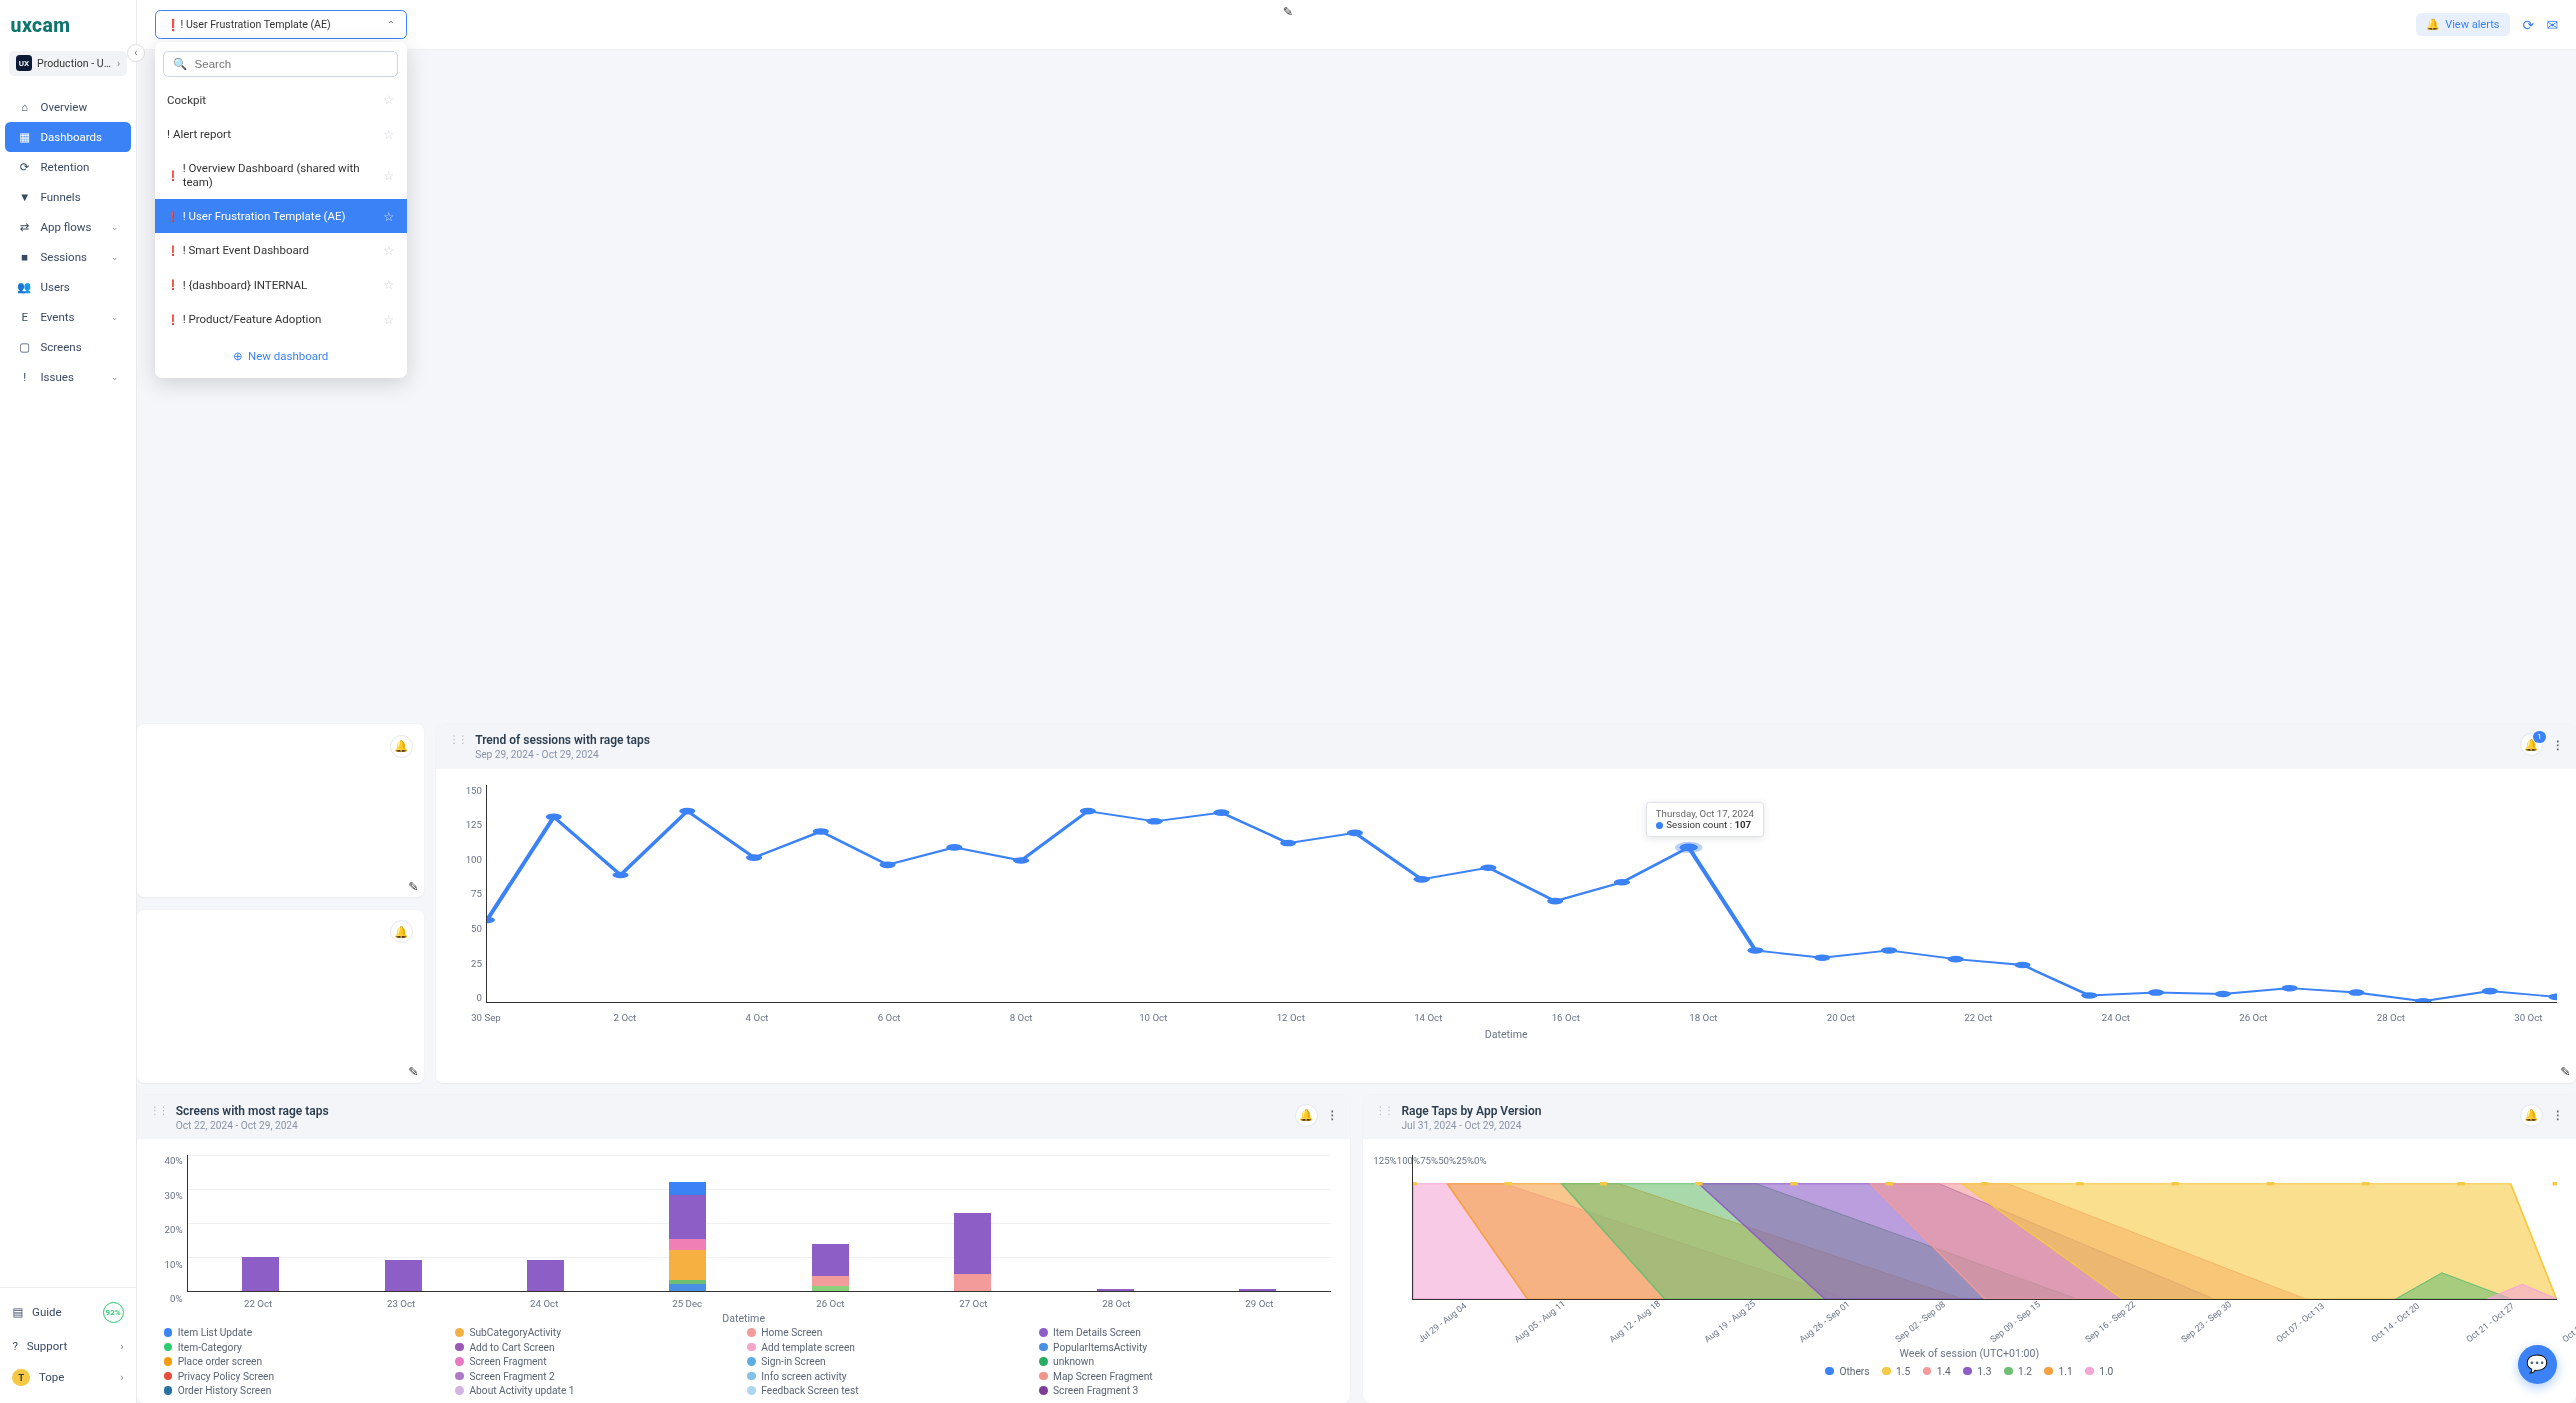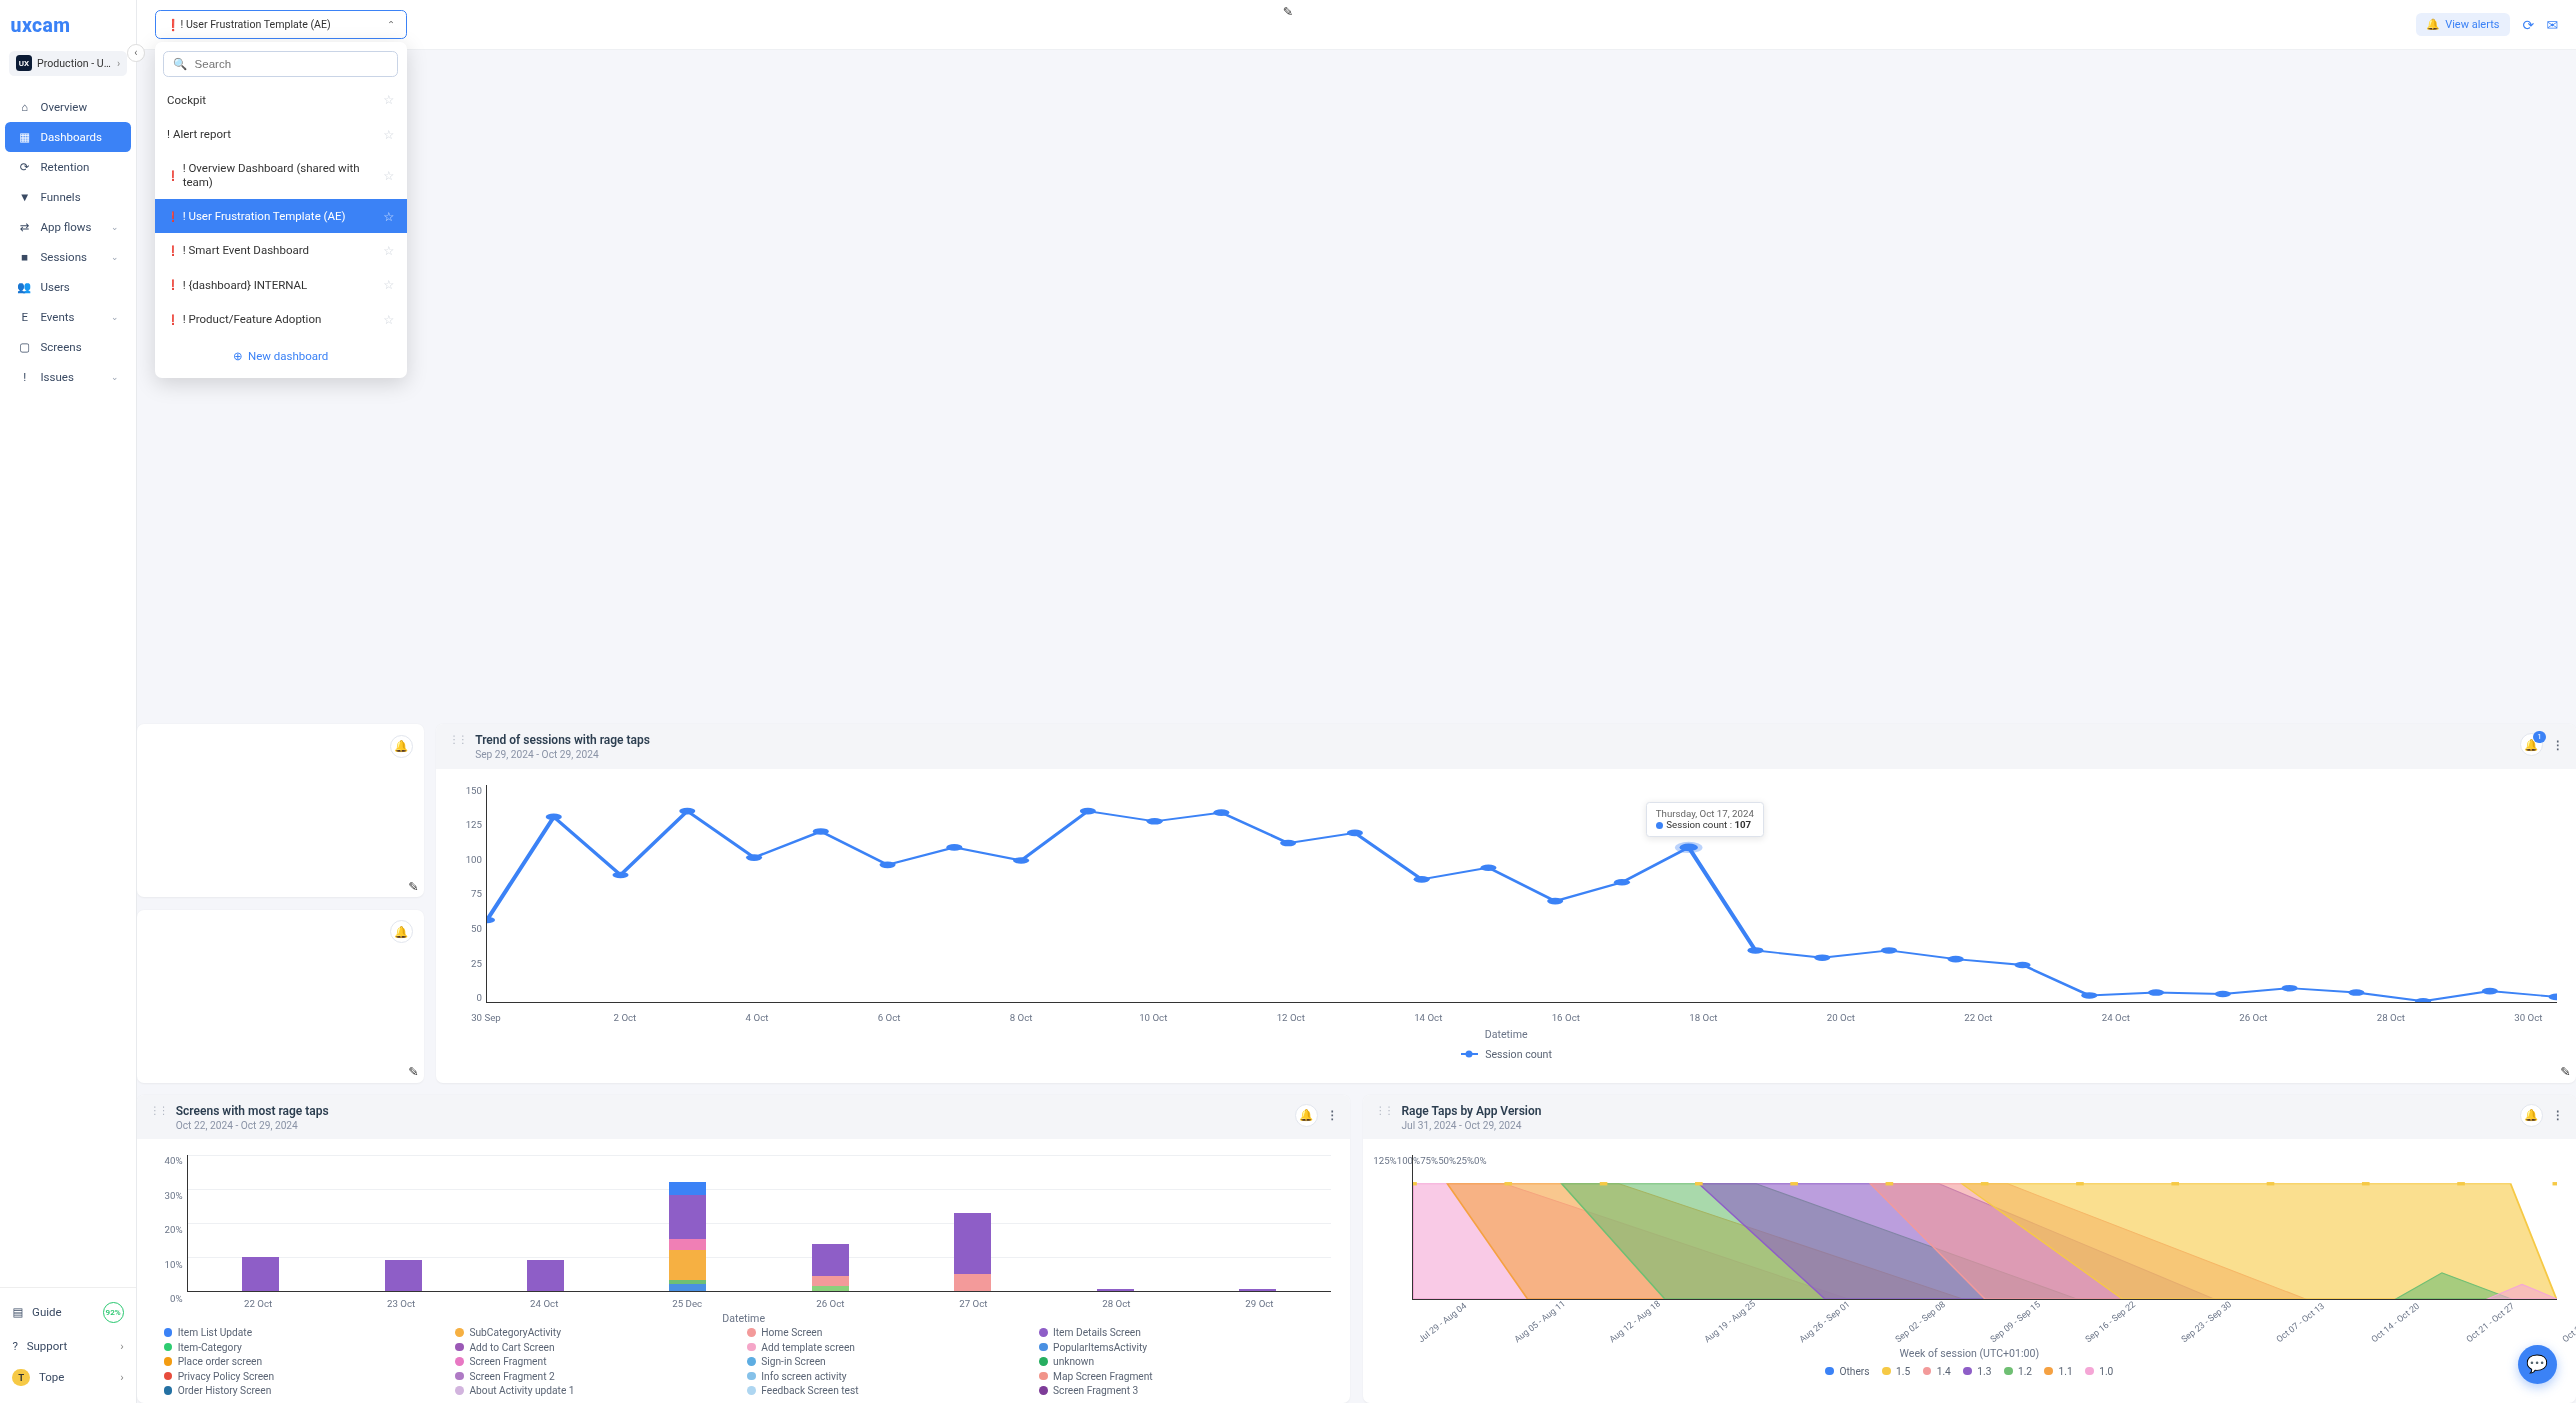--- a/index.html
+++ b/index.html
@@ -3,21 +3,21 @@
 <meta charset="utf-8">
 <style>
 * { box-sizing: border-box; margin: 0; padding: 0; }
 body { font-family: -apple-system, BlinkMacSystemFont, "Segoe UI", Roboto, sans-serif; font-size: 11.5px; color: #2c3e50; background: #f5f6fa; overflow: hidden; }
 
 .app { display: flex; height: 100vh; }
 
 
 .sidebar { width: 137px; background: #fff; border-right: 0.9px solid #e8eaed; display: flex; flex-direction: column; position: relative; }
 .logo-wrap { padding: 14px 10.6px 8.8px; }
-.logo { font-weight: 800; font-size: 19.4px; letter-spacing: 0.4px; color: #3b82f6; }
+.logo { font-weight: 800; font-size: 19.4px; letter-spacing: 0.4px; color: #0f766e; }
 .proj-wrap { padding: 5.3px 8.8px 12.4px; position: relative; }
 .proj-btn { display: flex; align-items: center; gap: 5.3px; background: #f1f3f7; border-radius: 5.3px; padding: 4.4px 7px; cursor: pointer; font-size: 10.6px; }
 .proj-badge { background: #0b1b35; color: #fff; border-radius: 3.5px; width: 16px; height: 16px; display:flex; align-items:center; justify-content:center; font-size:8px; font-weight:600; }
 .proj-label { flex: 1; overflow: hidden; text-overflow: ellipsis; white-space: nowrap; color:#333; }
 .chev { color: #888; }
 .collapse-btn { position:absolute; right:-8.8px; top:44px; width:17.7px; height:17.7px; border-radius:50%; background:#fff; border:0.9px solid #ddd; display:flex; align-items:center; justify-content:center; font-size:10.6px; color:#666; cursor:pointer; z-index:5; }
 
 .nav { flex:1; overflow-y:auto; padding-top:3.5px; }
 .nav-item { display:flex; align-items:center; gap:8.8px; padding:8px 12.4px; color:#3a4a63; cursor:pointer; font-size:11.5px; border-radius:5.3px; margin:0 5.3px; }
 .nav-item.active { background:#3b82f6; color:#fff; }
@@ -377,26 +377,20 @@
                 <span>18 Oct</span>
                 <span>20 Oct</span>
                 <span>22 Oct</span>
                 <span>24 Oct</span>
                 <span>26 Oct</span>
                 <span>28 Oct</span>
                 <span>30 Oct</span>
               </div>
               <div class="x-label">Datetime</div>
             </div>
-            <div class="legend-line">
-              <span class="ld">
-                <span class="ld-marker"></span>
-              </span>
-              <span>Session count</span>
-            </div>
           </div>
           <span class="edit-corner">✎</span>
         </div>
 
         <div class="row2">
 
           <div class="card">
             <div class="card-head">
               <span class="drag">⋮⋮</span>
               <div>

